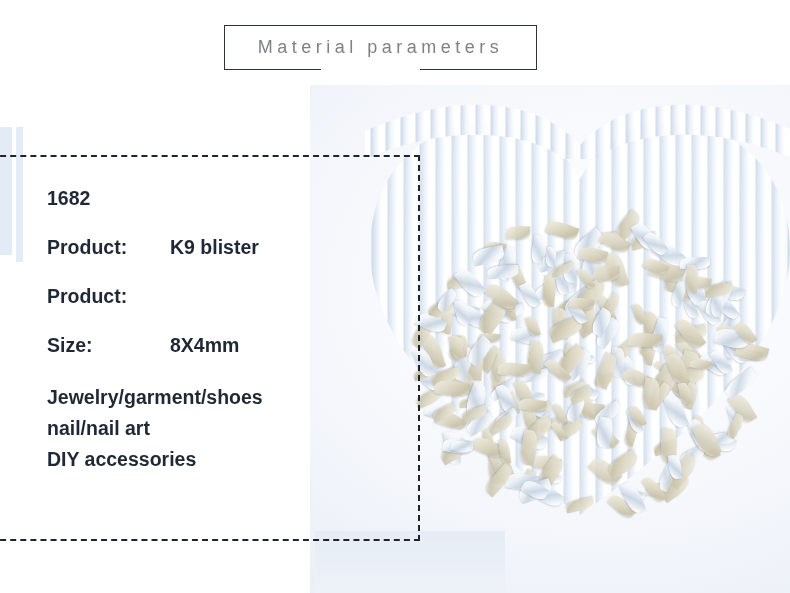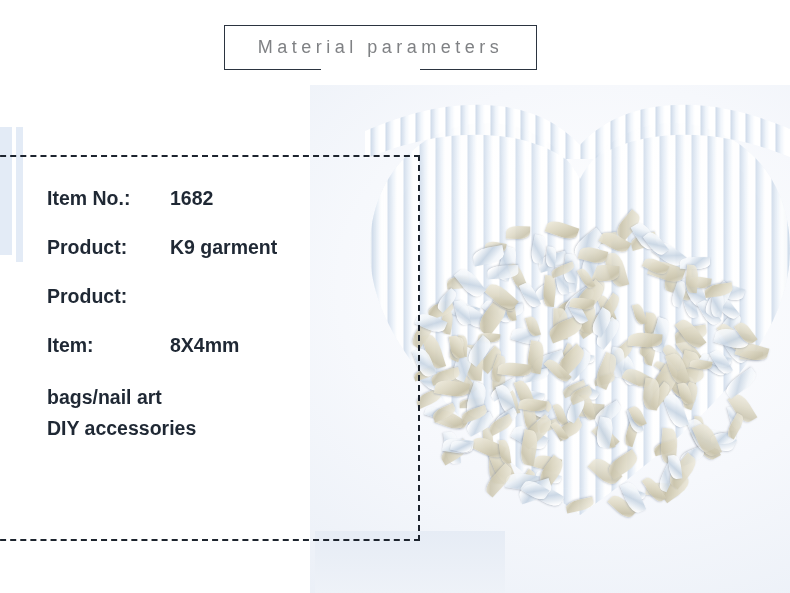--- a/index.html
+++ b/index.html
@@ -450,40 +450,40 @@
 
   <div class="bar-wide"></div>
   <div class="bar-narrow"></div>
 
   <div class="spec-panel-fill"></div>
   <div class="spec-panel"></div>
 
   <div class="spec-list">
 
     <div class="spec-row">
-      <span class="spec-label">Item No.:</span>
       <span class="spec-value">1682</span>
     </div>
 
     <div class="spec-row">
       <span class="spec-label">Product:</span>
-      <span class="spec-value">K9 garment</span>
+      <span class="spec-value">K9 blister</span>
     </div>
 
     <div class="spec-row">
       <span class="spec-label">Product:</span>
     </div>
 
     <div class="spec-row">
-      <span class="spec-label">Item:</span>
+      <span class="spec-label">Size:</span>
       <span class="spec-value">8X4mm</span>
     </div>
 
     <div class="spec-row application">
       <span class="spec-value-lines">
-        <span class="spec-value">bags/nail art</span>
+        <span class="spec-value">Jewelry/garment/shoes</span>
+        <span class="spec-value">nail/nail art</span>
         <span class="spec-value">DIY accessories</span>
       </span>
     </div>
 
   </div>
 
 </div>
 
 </body></html>

